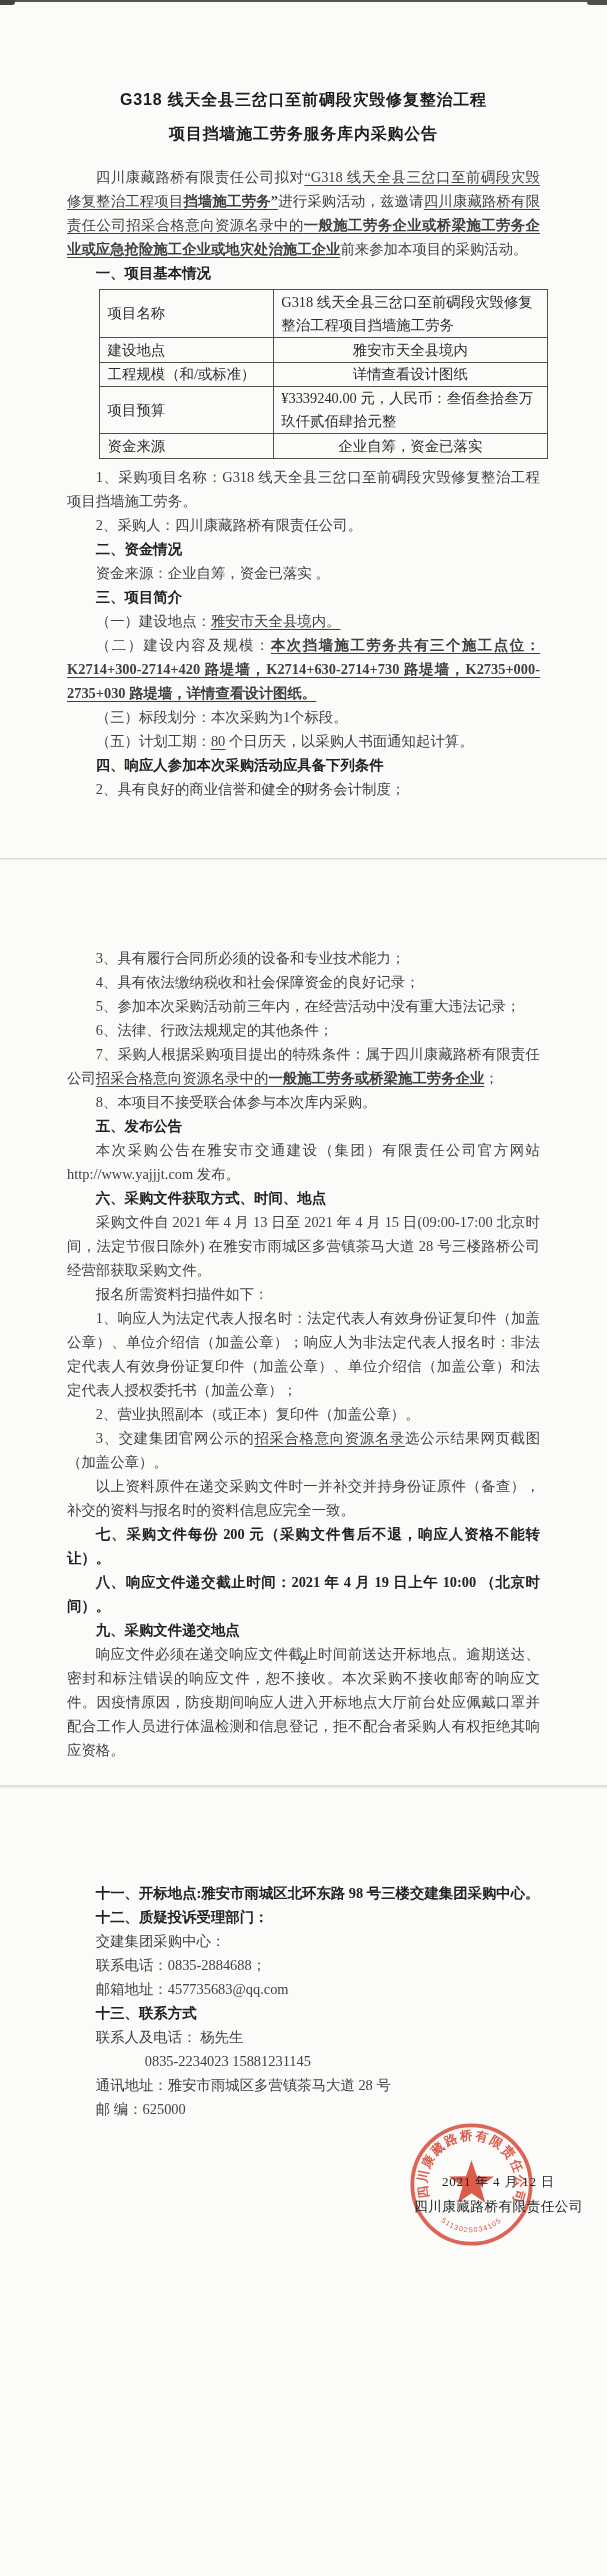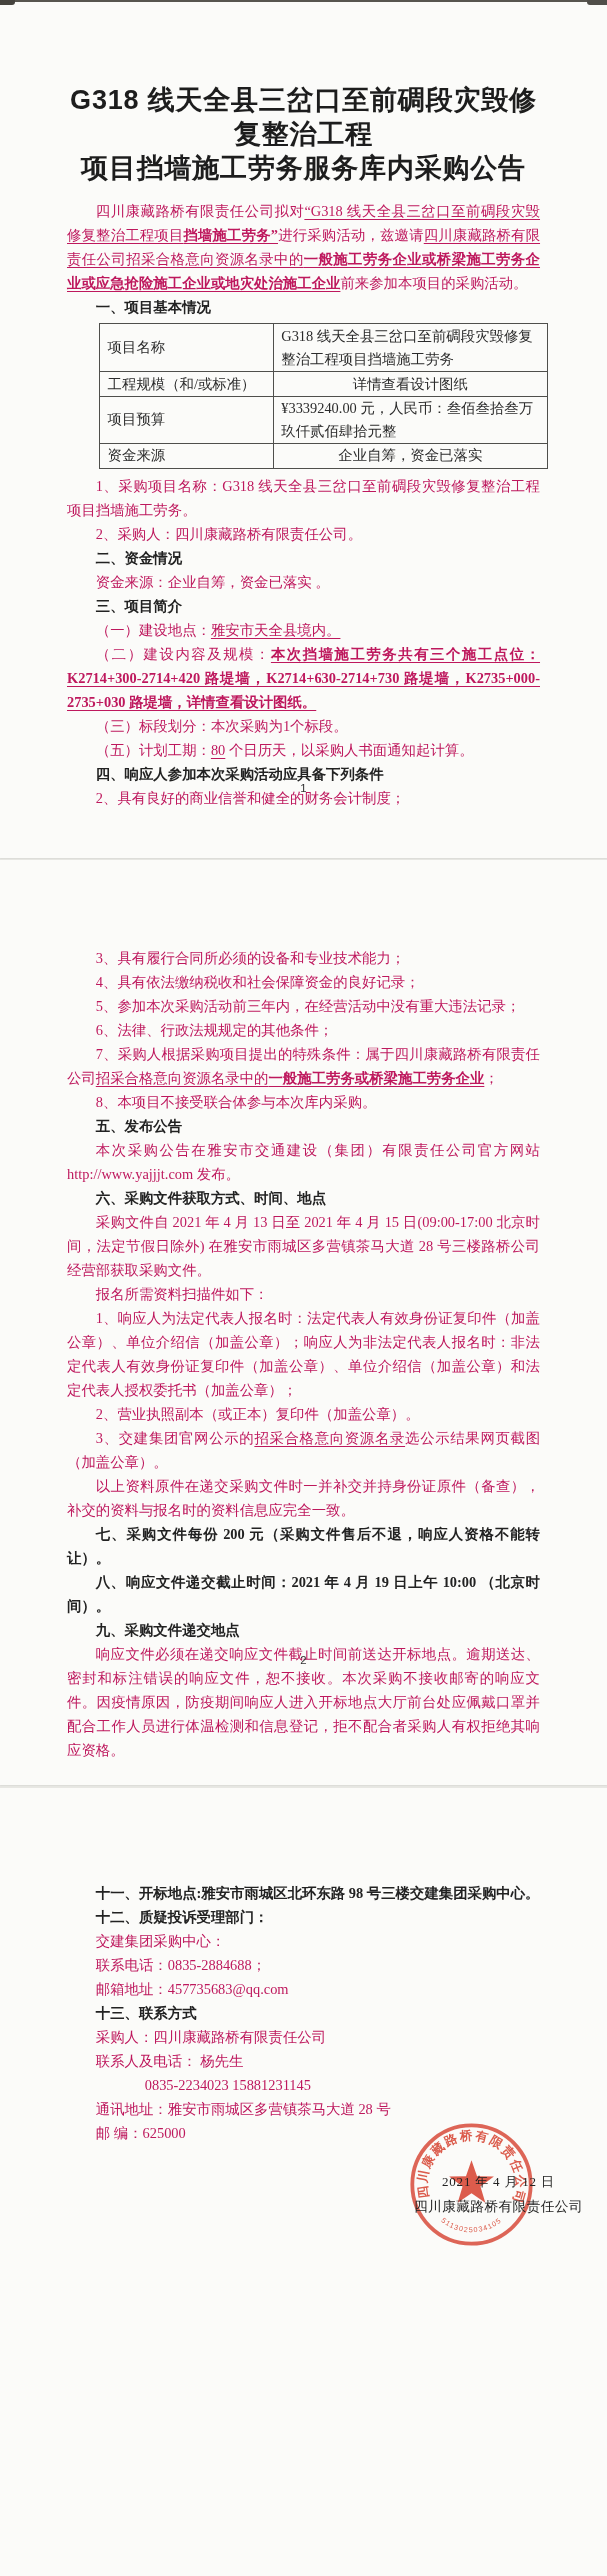--- a/index.html
+++ b/index.html
@@ -22,26 +22,26 @@
   .pg3{height:856px;}
   .top-edge{position:absolute;top:0;left:0;width:100%;height:2.3px;background:#57554f;}
   .top-edge-nub-l{position:absolute;top:0;left:0;width:15px;height:5.3px;background:#45433e;border-radius:0 0 3px 0;}
   .top-edge-nub-r{position:absolute;top:0;right:0;width:20px;height:4.6px;background:#504e49;border-radius:0 0 0 3px;}
   .content{padding:0 67px;}
   .sp1{height:83px;}
   .sp2{height:86px;}
   .sp3{height:93px;}
   .title{
     font-family:"Liberation Sans","DejaVu Sans",sans-serif;
-    font-size:27px;line-height:34px;font-weight:700;
+    font-size:16px;line-height:34px;font-weight:700;
     text-align:center;color:#1d1d1d;letter-spacing:0.8px;
   }
   .para{
     margin:0;font-size:14.4px;line-height:24px;
-    text-align:justify;text-indent:2em;color:#be185d;
+    text-align:justify;text-indent:2em;color:#404040;
   }
   .p2 .para{line-height:24px;}
   .intro{margin-top:13.7px;}
   .h{font-weight:700;color:#222;}
   .u{text-decoration:underline;text-underline-offset:3px;text-decoration-thickness:0.8px;}
   .b{font-weight:700;}
   .pnum{
     position:absolute;left:0;width:100%;text-align:center;
     font-size:11.4px;color:#333;font-family:"Liberation Sans","DejaVu Sans",sans-serif;
   }
@@ -90,20 +90,24 @@
       <p class="para intro"><span>四川康藏路桥有限责任公司拟对</span><span class="u">“G318 线天全县三岔口至前碉段灾毁修复整治工程项目</span><span class="u b">挡墙施工劳务”</span><span>进行采购活动，兹邀请</span><span class="u">四川康藏路桥有限责任公司招采合格意向资源名录中的</span><span class="u b">一般施工劳务企业或桥梁施工劳务企业或应急抢险施工企业或地灾处治施工企业</span><span>前来参加本项目的采购活动。</span></p>
 
       <p class="para h">一、项目基本情况</p>
 
       <table class="info">
         <tbody>
           <tr class="r2">
             <td class="lbl">项目名称</td>
             <td class="val">G318 线天全县三岔口至前碉段灾毁修复整治工程项目挡墙施工劳务</td>
           </tr>
+          <tr class="r3">
+            <td class="lbl">建设地点</td>
+            <td class="val center">雅安市天全县境内</td>
+          </tr>
           <tr class="r4">
             <td class="lbl">工程规模（和/或标准）</td>
             <td class="val center">详情查看设计图纸</td>
           </tr>
           <tr class="r5">
             <td class="lbl">项目预算</td>
             <td class="val">¥3339240.00 元，人民币：叁佰叁拾叁万玖仟贰佰肆拾元整</td>
           </tr>
           <tr class="r6">
             <td class="lbl">资金来源</td>
@@ -162,21 +166,20 @@
 
   <div class="pg pg3">
     <div class="content">
       <div class="sp3"></div>
       <p class="para h">十一、开标地点:雅安市雨城区北环东路 98 号三楼交建集团采购中心。</p>
       <p class="para h">十二、质疑投诉受理部门：</p>
       <p class="para">交建集团采购中心：</p>
       <p class="para">联系电话：0835-2884688；</p>
       <p class="para">邮箱地址：457735683@qq.com</p>
       <p class="para h">十三、联系方式</p>
-      <p class="para">采购人：四川康藏路桥有限责任公司</p>
       <p class="para">联系人及电话：  杨先生</p>
       <p class="para indent-phones">0835-2234023   15881231145</p>
       <p class="para">通讯地址：雅安市雨城区多营镇茶马大道 28 号</p>
       <p class="para">邮  编：625000</p>
     </div>
 
     <svg class="stamp" viewBox="0 0 170 170">
       <circle cx="85" cy="85" r="78" fill="none" stroke-width="5" opacity="0.8" stroke="#d6402e"></circle>
       <path id="seal-arc-top" d="M 28.6 102.2 A 59 59 0 1 1 141.4 102.2" fill="none"></path>
       <path id="seal-arc-bottom" d="M 44.5 133.3 A 63 63 0 0 0 125.5 133.3" fill="none"></path>

